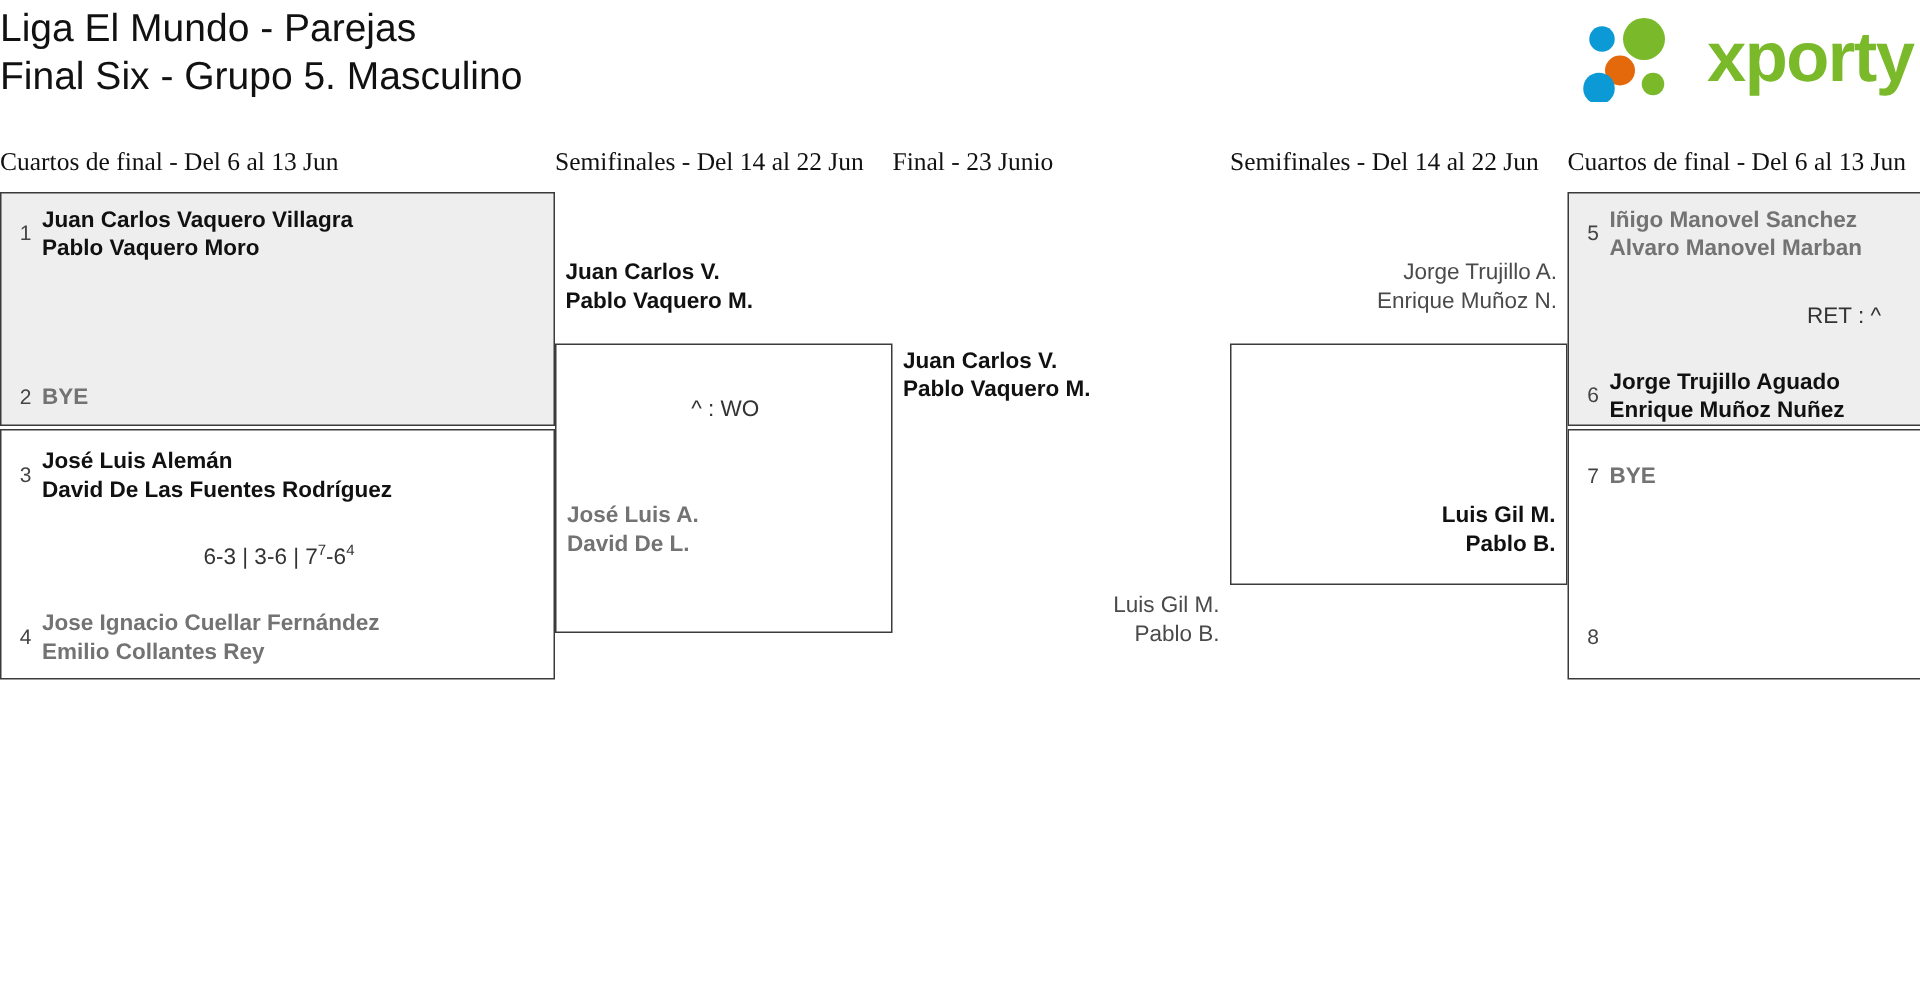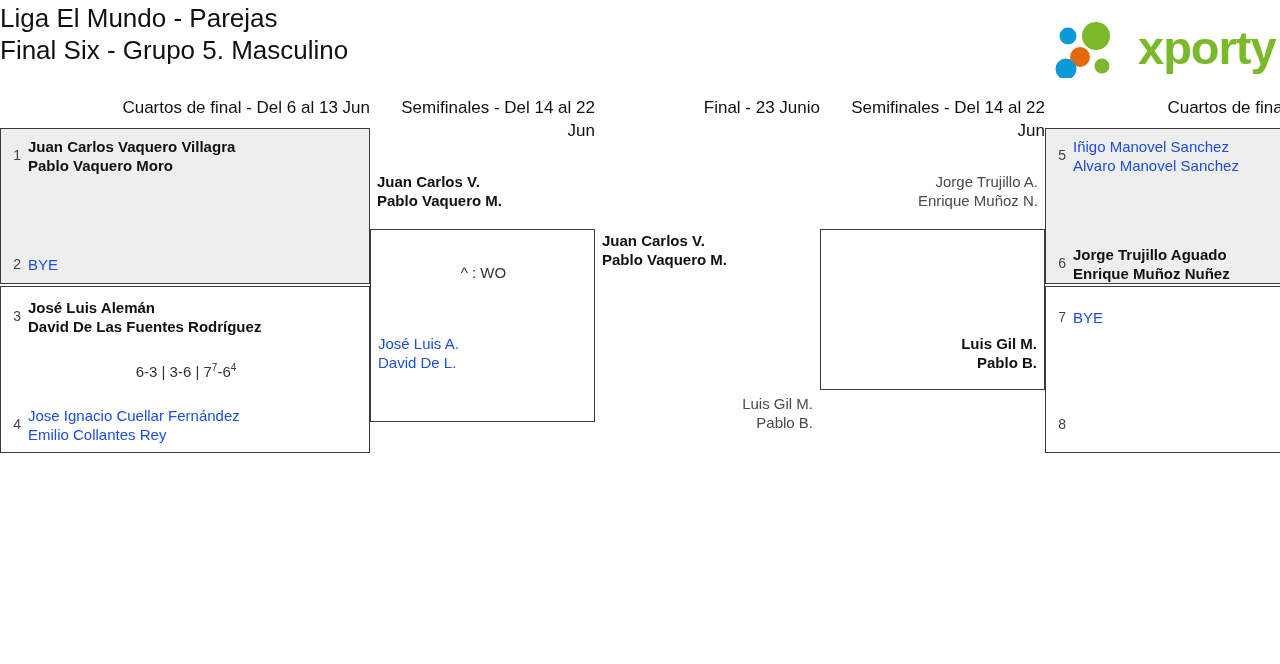--- a/index.html
+++ b/index.html
@@ -8,44 +8,44 @@
     background: #ffffff;
     font-family: "Liberation Sans", sans-serif;
     overflow: hidden;
   }
   #root { position: relative; width: 1280px; height: 664px; }
 
   
   .title-block { position: absolute; left: 0; top: 2px; }
   .title-line { font-size: 26px; line-height: 32px; color: #111111; font-weight: 400; white-space: nowrap; }
 
-  .logo { position: absolute; right: 8px; top: 16px; width: 226px; height: 64px; }
+  .logo { position: absolute; right: 8px; top: 6px; width: 226px; height: 64px; }
   .logo-mark { position: absolute; left: 8px; top: 6px; width: 76px; height: 56px; }
   .logo-word { position: absolute; left: 92px; top: 2px; font-size: 47px; line-height: 60px;
                font-weight: 700; letter-spacing: -1px; }
 
   
   .round-head {
-    position: absolute; text-align: right; font-size: 17px; line-height: 23px;
-    color: #111111; font-weight: 400;
+    position: absolute; text-align: left; font-size: 17px; line-height: 23px;
+    color: #111111; font-weight: 400; font-family: Liberation Serif, serif;
   }
 
   
   .mbox { position: absolute; border: 1px solid #3a3a3a; }
   .mbox.shaded { background: #eeeeee; }
   .mbox.plain  { background: #ffffff; }
 
   .team {
     position: absolute; display: flex; align-items: flex-start; gap: 7px;
     font-size: 15px; line-height: 19px;
   }
   .team .seed { font-size: 14px; color: #444444; min-width: 11px; text-align: right; padding-top: 9px; }
   .team .names { white-space: nowrap; }
   .team.win .names { font-weight: 700; color: #111111; }
-  .team.lose .names { font-weight: 400; color: #1d4ed8; }
+  .team.lose .names { font-weight: 700; color: #737373; }
   .team.right { flex-direction: row-reverse; text-align: right; }
 
   .oneline .seed { padding-top: 0; }
 
   .score {
     position: absolute; font-size: 15px; line-height: 19px; color: #333333;
     white-space: nowrap;
   }
   .score sup { font-size: 10px; vertical-align: super; line-height: 0; }
 
@@ -152,23 +152,24 @@
         <span>Pablo B.</span>
       </span>
     </div>
   </div>
 
   <div class="mbox shaded" style="left:1045px; top:128px; width:370px; height:156px;">
     <div class="team lose" style="left:9px; top:8px;">
       <span class="seed">5</span>
       <span class="names">
         <span>Iñigo Manovel Sanchez</span><br>
-        <span>Alvaro Manovel Sanchez</span>
+        <span>Alvaro Manovel Marban</span>
       </span>
     </div>
+    <div class="score" style="left:0; top:72px; width:208px; text-align:right;">RET : ^</div>
     <div class="team win" style="left:9px; top:116px;">
       <span class="seed">6</span>
       <span class="names">
         <span>Jorge Trujillo Aguado</span><br>
         <span>Enrique Muñoz Nuñez</span>
       </span>
     </div>
   </div>
 
   <div class="mbox plain" style="left:1045px; top:286px; width:370px; height:167px;">

